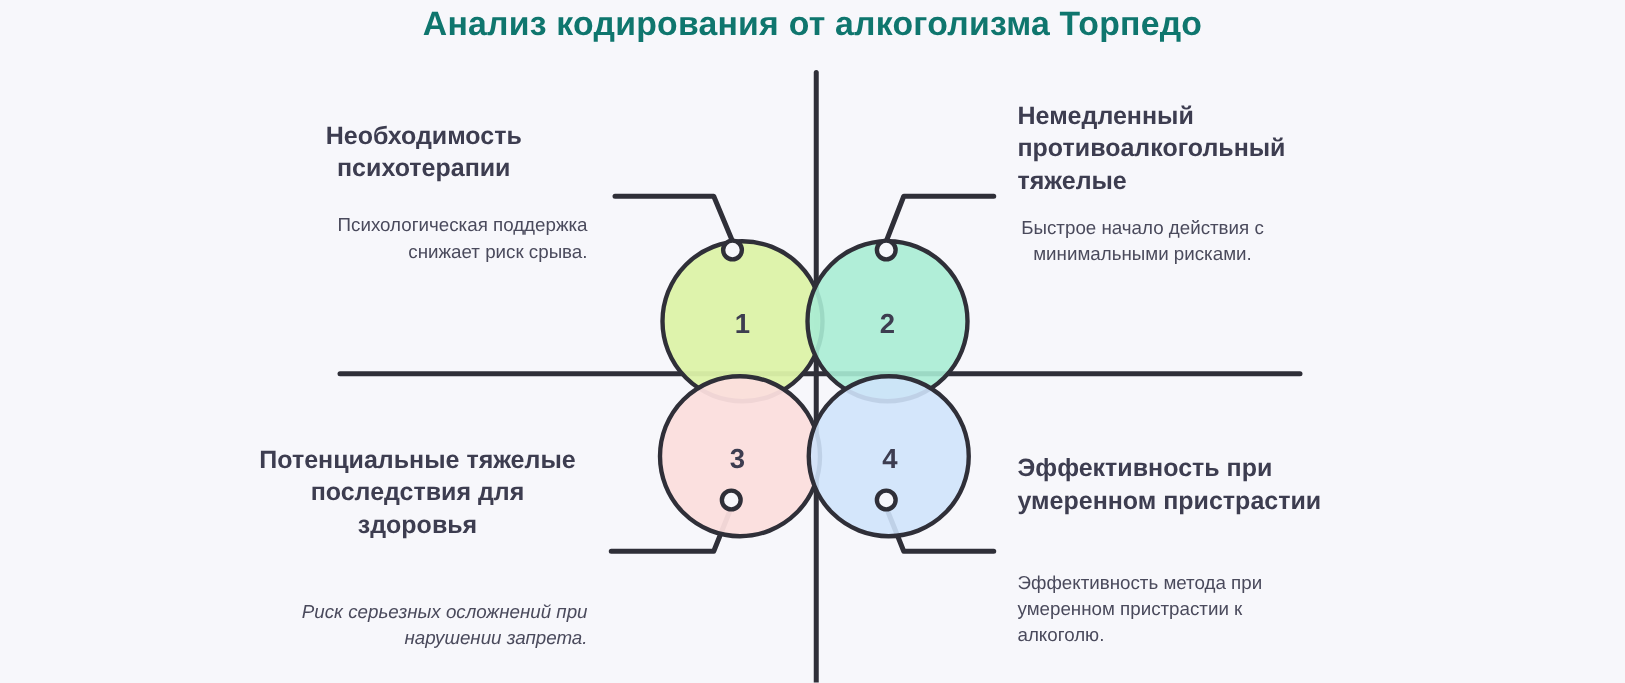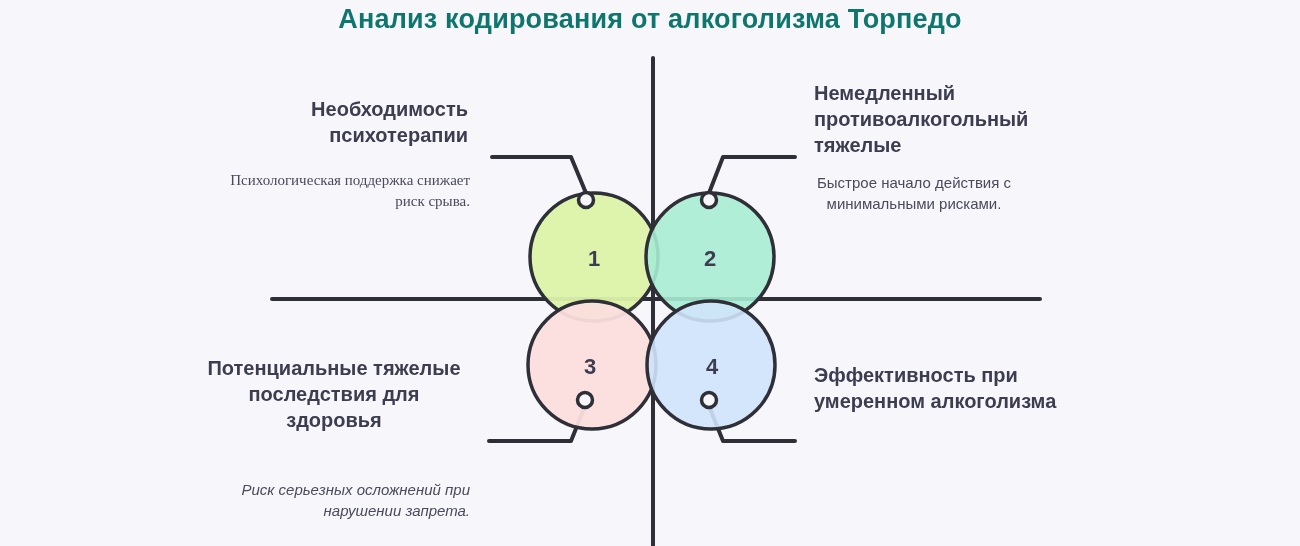--- a/index.html
+++ b/index.html
@@ -46,26 +46,25 @@
   }
   .qbody {
     position: absolute;
     font-size: 15px;
     line-height: 21px;
     color: #4a4a5c;
   }
   
   #label-1 {
     left: 210px; top: 96px; width: 258px;
-    text-align: right;
+    text-align: center;
   }
   #body-1 {
     left: 230px; top: 170px; width: 240px;
     text-align: right;
-    font-family: Liberation Serif, serif;
   }
   
   #label-2 {
     left: 814px; top: 80px; width: 280px;
     text-align: left;
   }
   #body-2 {
     left: 814px; top: 172px; width: 200px;
     text-align: center;
   }
@@ -133,15 +132,16 @@
 
   <div class="qlabel" id="label-1">Необходимость психотерапии</div>
   <div class="qbody" id="body-1">Психологическая поддержка снижает риск срыва.</div>
 
   <div class="qlabel" id="label-2">Немедленный противоалкогольный тяжелые</div>
   <div class="qbody" id="body-2">Быстрое начало действия с минимальными рисками.</div>
 
   <div class="qlabel" id="label-3">Потенциальные тяжелые последствия для здоровья</div>
   <div class="qbody" id="body-3">Риск серьезных осложнений при нарушении запрета.</div>
 
-  <div class="qlabel" id="label-4">Эффективность при умеренном алкоголизма</div>
+  <div class="qlabel" id="label-4">Эффективность при умеренном пристрастии</div>
+  <div class="qbody" id="body-4">Эффективность метода при умеренном пристрастии к алкоголю.</div>
 
 </div>
 
 </body></html>

